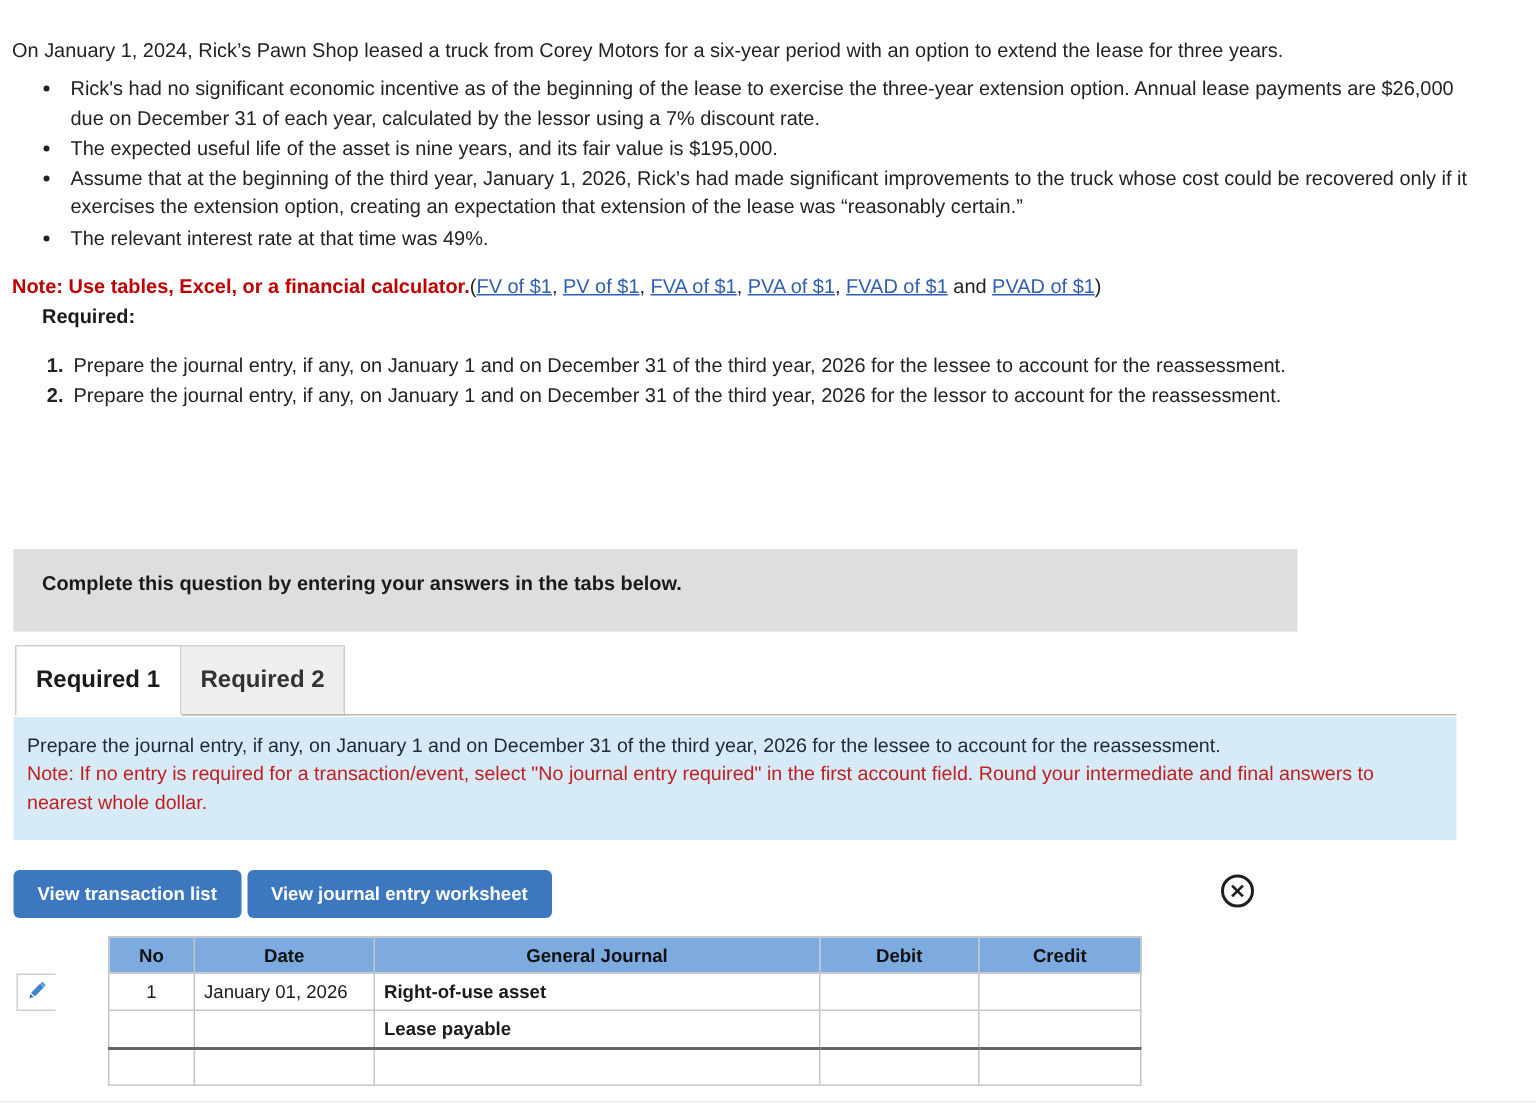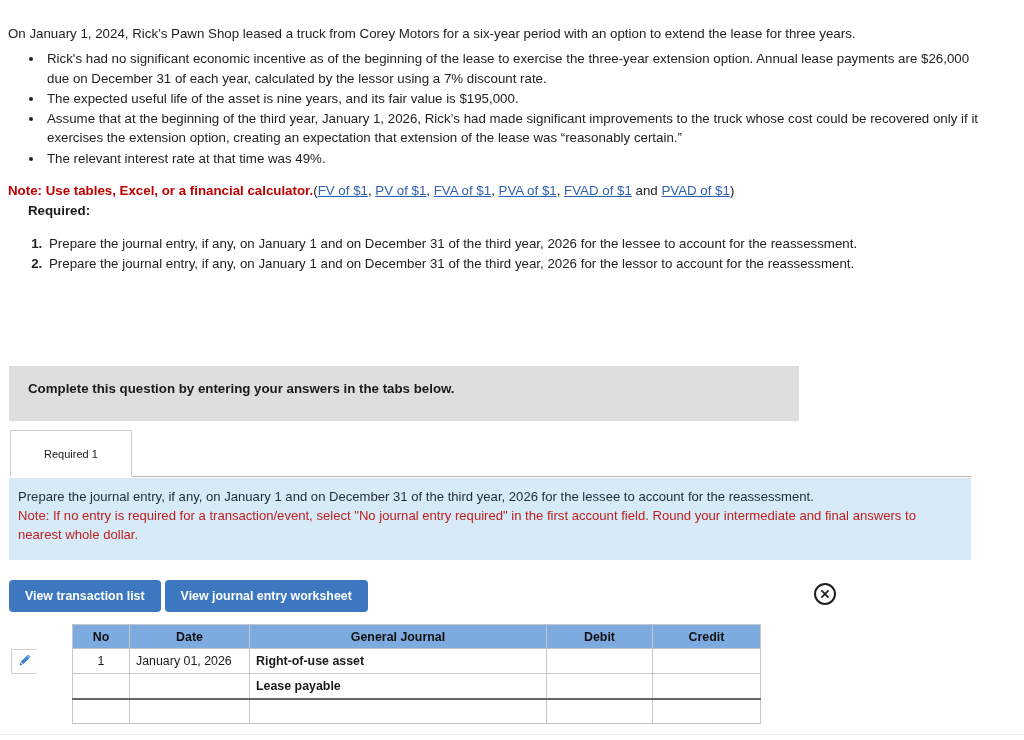--- a/index.html
+++ b/index.html
@@ -76,21 +76,21 @@
     padding-left: 3px;
     margin-right: 80px;
   }
   ol.reqs li::marker { font-weight: bold; }
 
   
   .grey-banner {
     position: absolute;
     left: 9px;
     top: 366px;
-    width: 790px;
+    width: 856px;
     height: 55px;
     background: #dedede;
     box-sizing: border-box;
   }
   .grey-banner-text {
     position: absolute;
     left: 19px;
     top: 15px;
     font-weight: bold;
     font-size: 13.3px;
@@ -101,28 +101,29 @@
   .tabs {
     position: absolute;
     left: 10px;
     top: 430px;
     display: flex;
     align-items: flex-end;
   }
   .tab {
     box-sizing: border-box;
     height: 47px;
-    padding: 0 33px;
+    padding: 0 13px;
     display: flex;
     align-items: center;
-    font-size: 11px;
+    font-size: 16px;
     color: #333333;
     border: 1px solid #cfcfcf;
     cursor: pointer;
     white-space: nowrap;
+    font-weight: bold;
   }
   .tab.active {
     background: #ffffff;
     border-bottom: 1px solid #ffffff;
     color: #1a1a1a;
     position: relative;
     z-index: 3;
   }
   .tab.inactive {
     background: #efefef;
@@ -275,20 +276,23 @@
   <li>Prepare the journal entry, if any, on January 1 and on December 31 of the third year, 2026 for the lessor to account for the reassessment.</li>
 </ol>
 
 <div class="grey-banner">
   <div class="grey-banner-text">Complete this question by entering your answers in the tabs below.</div>
 </div>
 
 <div class="tabs">
   <div class="tab active">
     <span>Required 1</span>
+  </div>
+  <div class="tab inactive">
+    <span>Required 2</span>
   </div>
 </div>
 <div class="tab-underline"></div>
 
 <div class="blue-panel">
   <div class="dark">Prepare the journal entry, if any, on January 1 and on December 31 of the third year, 2026 for the lessee to account for the reassessment.</div>
   <div class="red">Note: If no entry is required for a transaction/event, select "No journal entry required" in the first account field. Round your intermediate and final answers to nearest whole dollar.</div>
 </div>
 
 <div class="btn-row">

